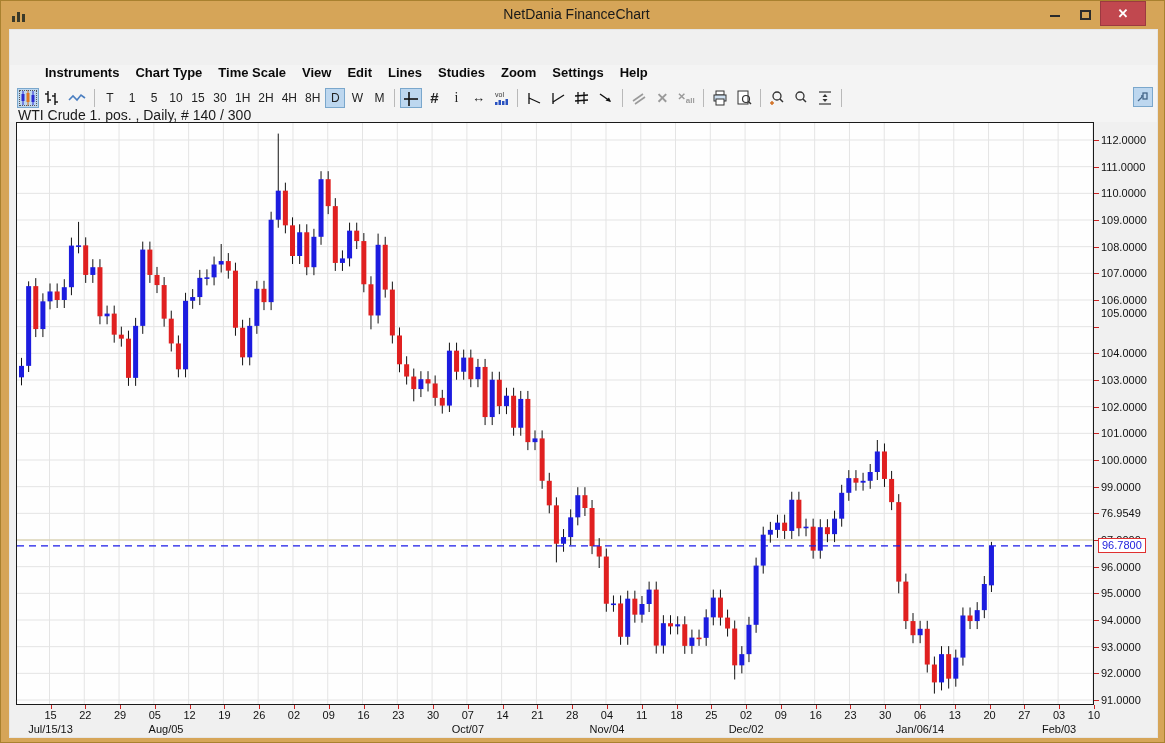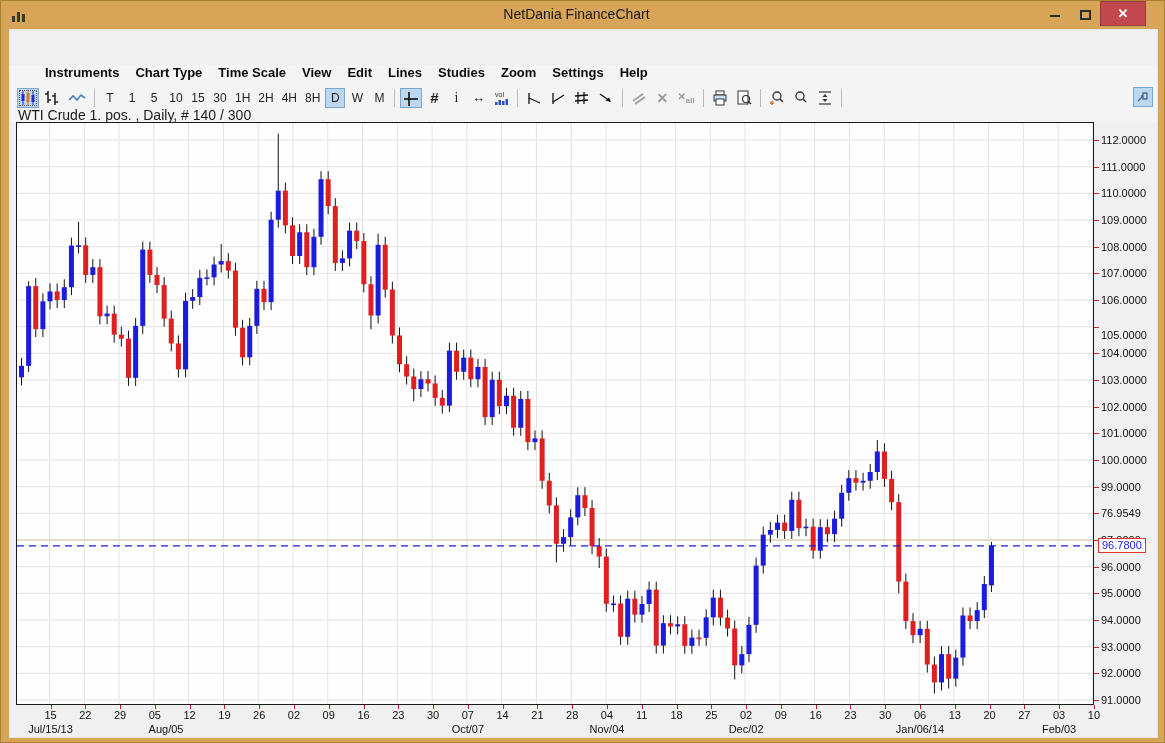--- a/index.html
+++ b/index.html
@@ -611,21 +611,21 @@
           <div class="y-lab" style="top: 65.334px;">110.0000</div>
           <div class="y-tick" style="top: 98.001px;"></div>
           <div class="y-lab" style="top: 92.001px;">109.0000</div>
           <div class="y-tick" style="top: 124.668px;"></div>
           <div class="y-lab" style="top: 118.668px;">108.0000</div>
           <div class="y-tick" style="top: 151.335px;"></div>
           <div class="y-lab" style="top: 145.335px;">107.0000</div>
           <div class="y-tick" style="top: 178.002px;"></div>
           <div class="y-lab" style="top: 172.002px;">106.0000</div>
           <div class="y-tick" style="top: 204.669px;"></div>
-          <div class="y-lab" style="top: 207px;">105.0000</div>
+          <div class="y-lab" style="top: 185px;">105.0000</div>
           <div class="y-tick" style="top: 231.336px;"></div>
           <div class="y-lab" style="top: 225.336px;">104.0000</div>
           <div class="y-tick" style="top: 258.003px;"></div>
           <div class="y-lab" style="top: 252.003px;">103.0000</div>
           <div class="y-tick" style="top: 284.67px;"></div>
           <div class="y-lab" style="top: 278.67px;">102.0000</div>
           <div class="y-tick" style="top: 311.337px;"></div>
           <div class="y-lab" style="top: 305.337px;">101.0000</div>
           <div class="y-tick" style="top: 338.004px;"></div>
           <div class="y-lab" style="top: 332.004px; text-align: center;">100.0000</div>

